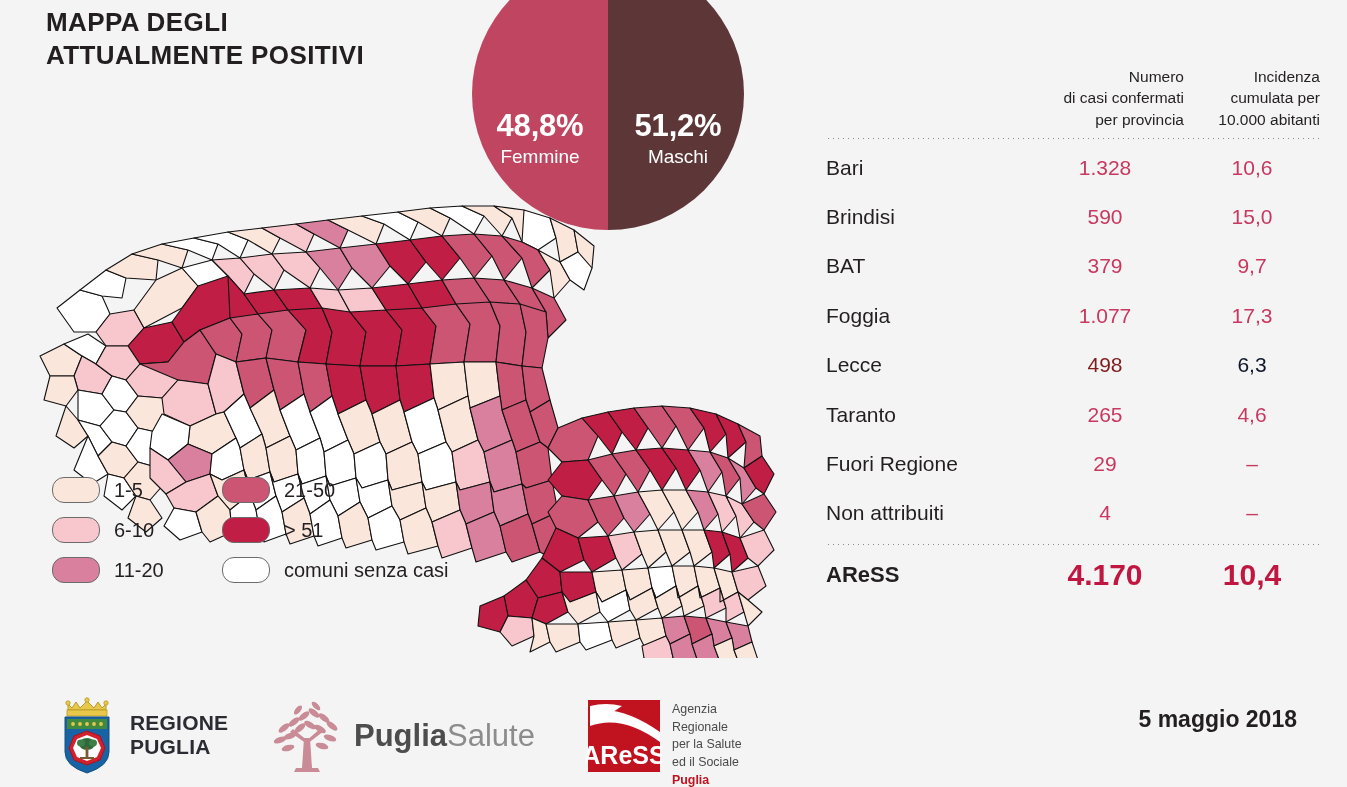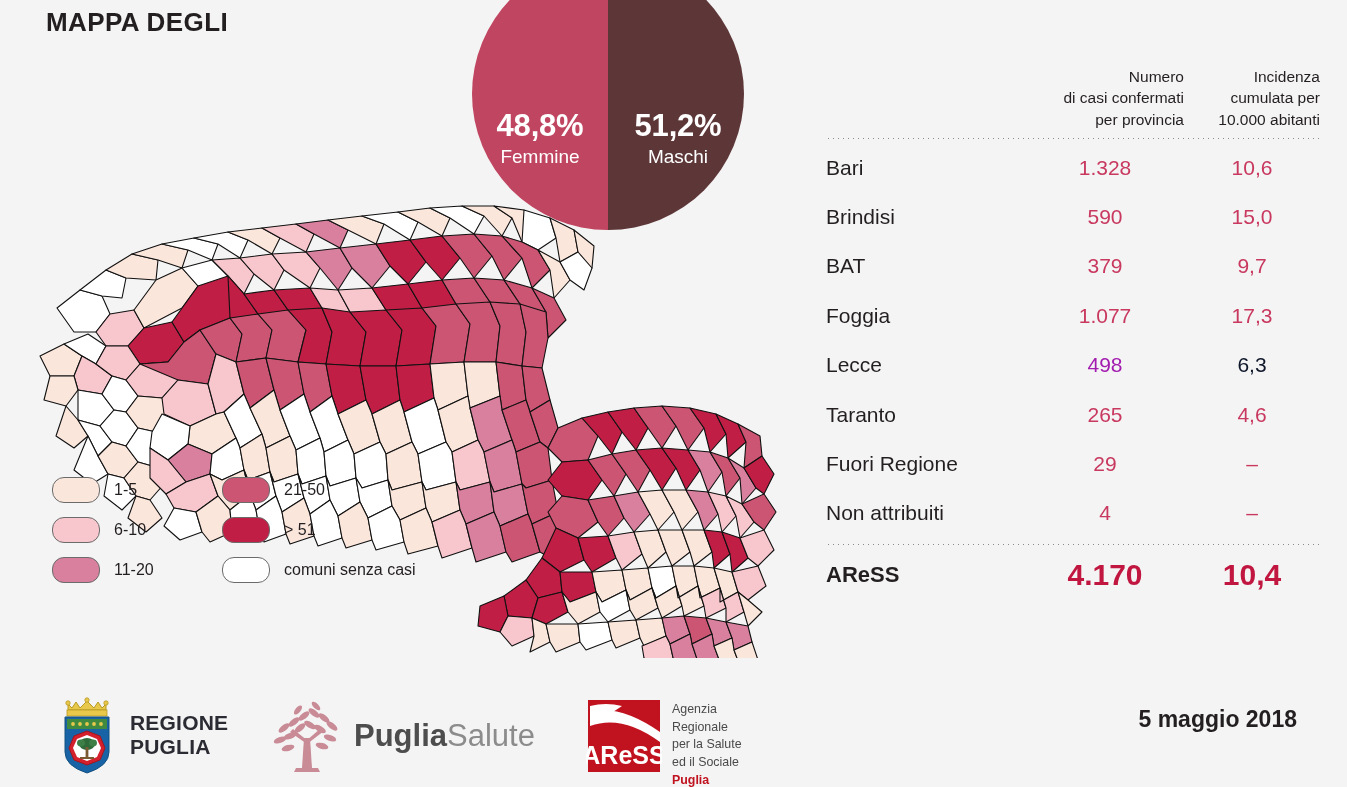--- a/index.html
+++ b/index.html
@@ -87,21 +87,21 @@
     align-items: center;
   }
   .swatch {
     width: 46px; height: 24px;
     border-radius: 12px;
     border: 1px solid #6b6b6b;
     flex: none;
   }
   .legend-label {
     margin-left: 14px;
-    font-size: 16px;
+    font-size: 20px;
     color: #231f20;
     white-space: nowrap;
   }
 
   
   .table {
     position: absolute;
     left: 826px; top: 24px;
     width: 494px;
   }
@@ -206,20 +206,21 @@
   .update .time {
     font-size: 22px; font-weight: normal; color: #231f20;
     line-height: 1.35;
   }
 </style>
 </head>
 <body style="background: rgb(244, 244, 244);">
 
 <div class="title">
   <div>MAPPA DEGLI</div>
+  <div>ATTUALMENTE POSITIVI</div>
 </div>
 
 <div class="pie-wrap">
   <div class="pie">
     <div class="pie-left" style="background: rgb(191, 69, 96);"></div>
     <div class="pie-right" style="background: rgb(93, 54, 56);"></div>
   </div>
   <div class="pie-label left">
     <div class="pie-pct">48,8%</div>
     <div class="pie-sub">Femmine</div>
@@ -579,21 +580,21 @@
     <div class="cell-num" style="color: rgb(200, 56, 95);">379</div>
     <div class="cell-num" style="color: rgb(200, 56, 95);">9,7</div>
   </div>
   <div class="row">
     <div class="cell-name">Foggia</div>
     <div class="cell-num" style="color: rgb(200, 56, 95);">1.077</div>
     <div class="cell-num" style="color: rgb(200, 56, 95);">17,3</div>
   </div>
   <div class="row">
     <div class="cell-name">Lecce</div>
-    <div class="cell-num" style="color: #a21caf;">498</div>
+    <div class="cell-num" style="color: #7f1d1d;">498</div>
     <div class="cell-num" style="color: #0f172a;">6,3</div>
   </div>
   <div class="row">
     <div class="cell-name">Taranto</div>
     <div class="cell-num" style="color: rgb(200, 56, 95);">265</div>
     <div class="cell-num" style="color: rgb(200, 56, 95);">4,6</div>
   </div>
   <div class="row">
     <div class="cell-name">Fuori Regione</div>
     <div class="cell-num" style="color: rgb(200, 56, 95);">29</div>

